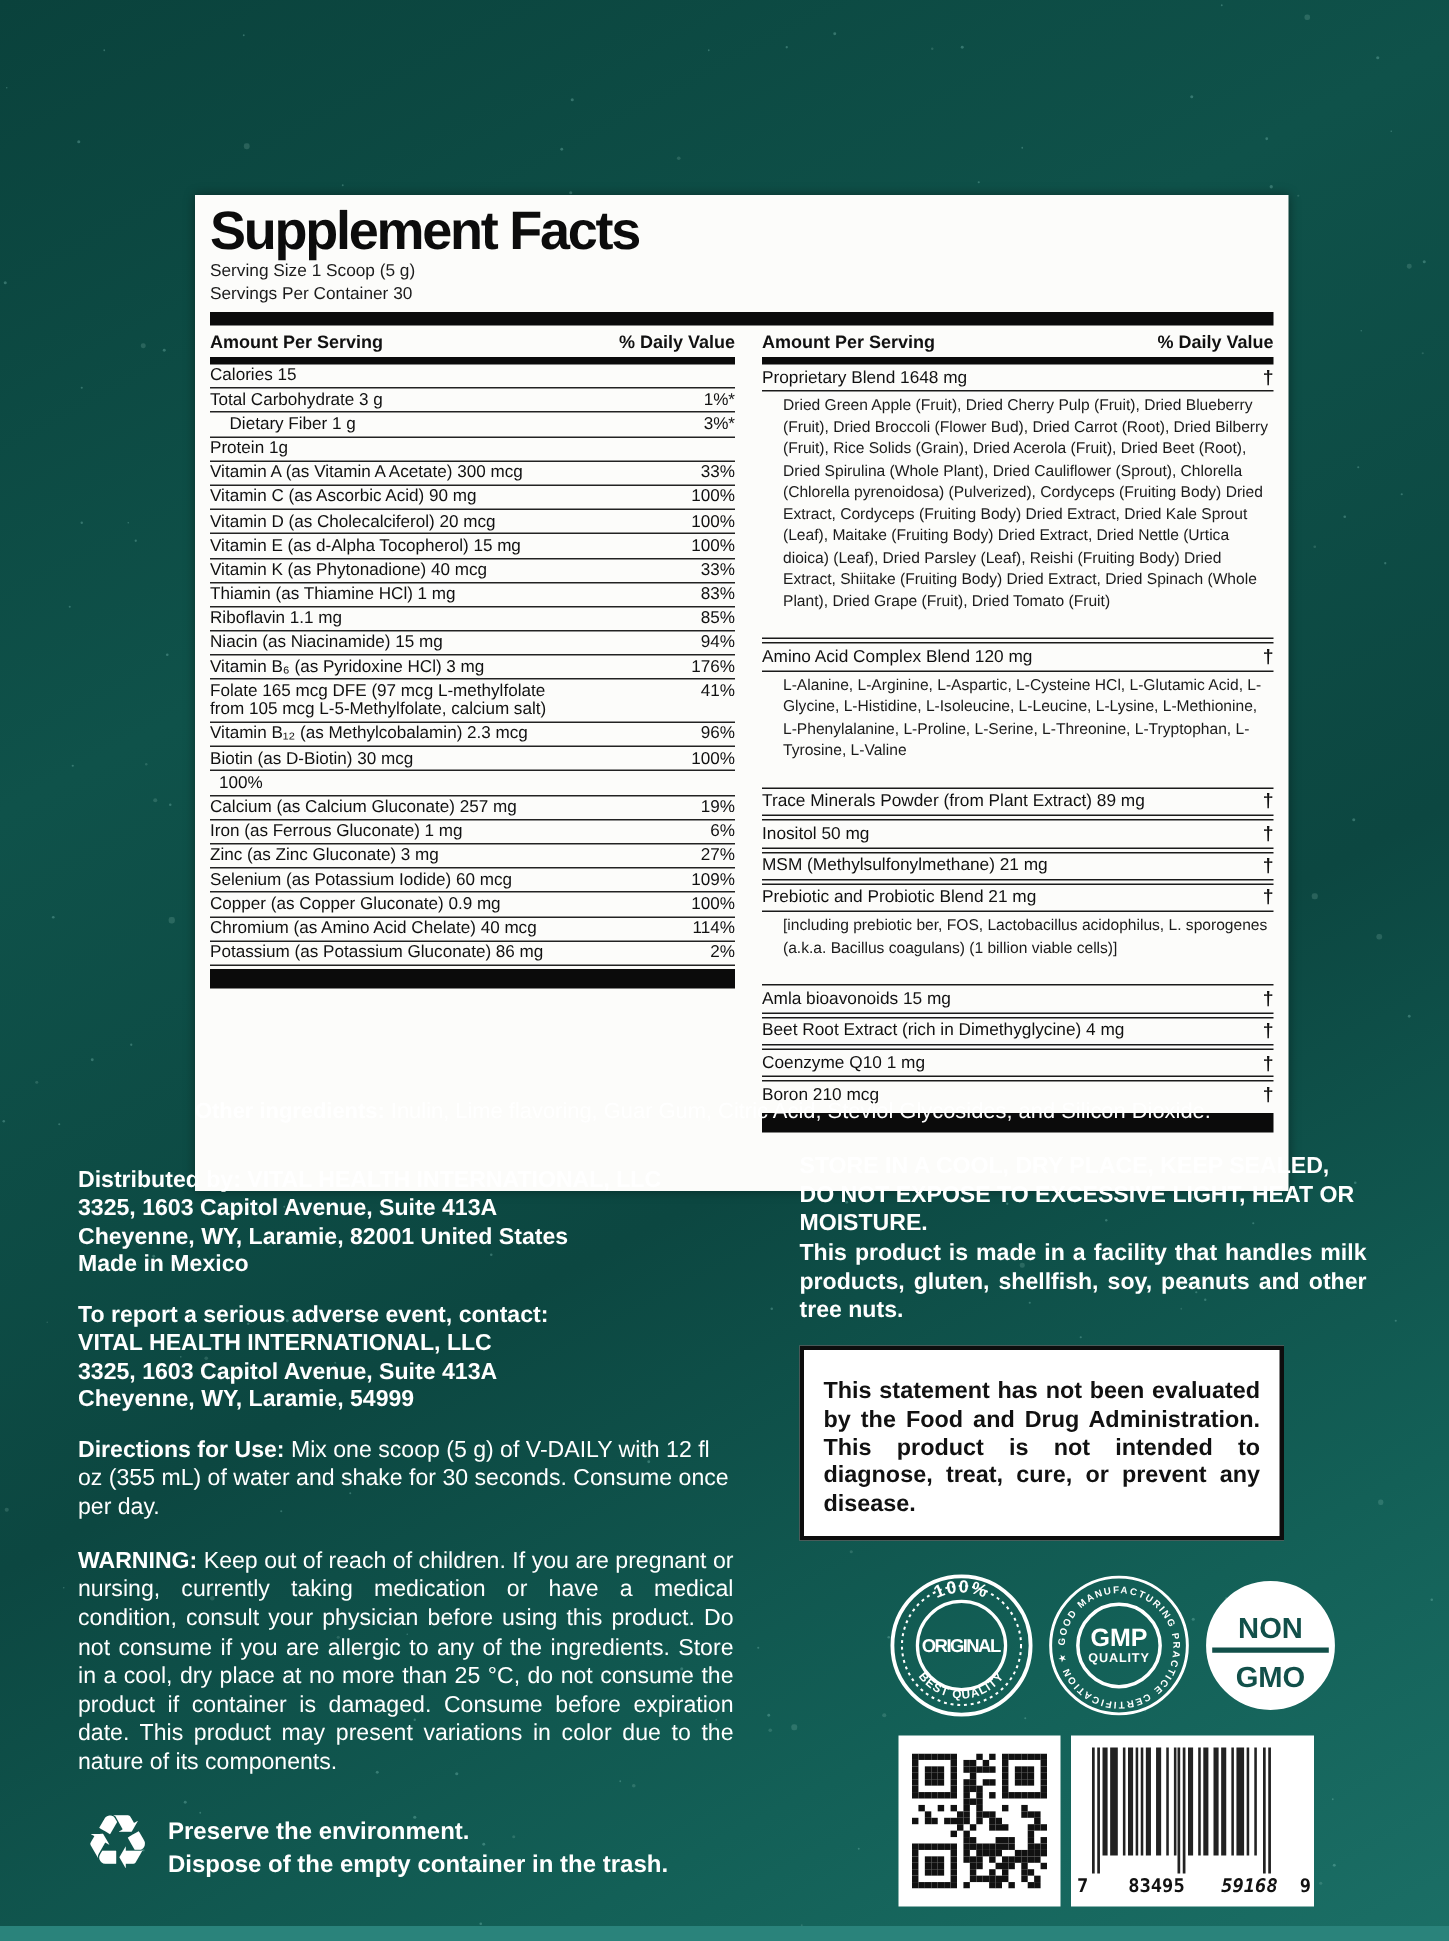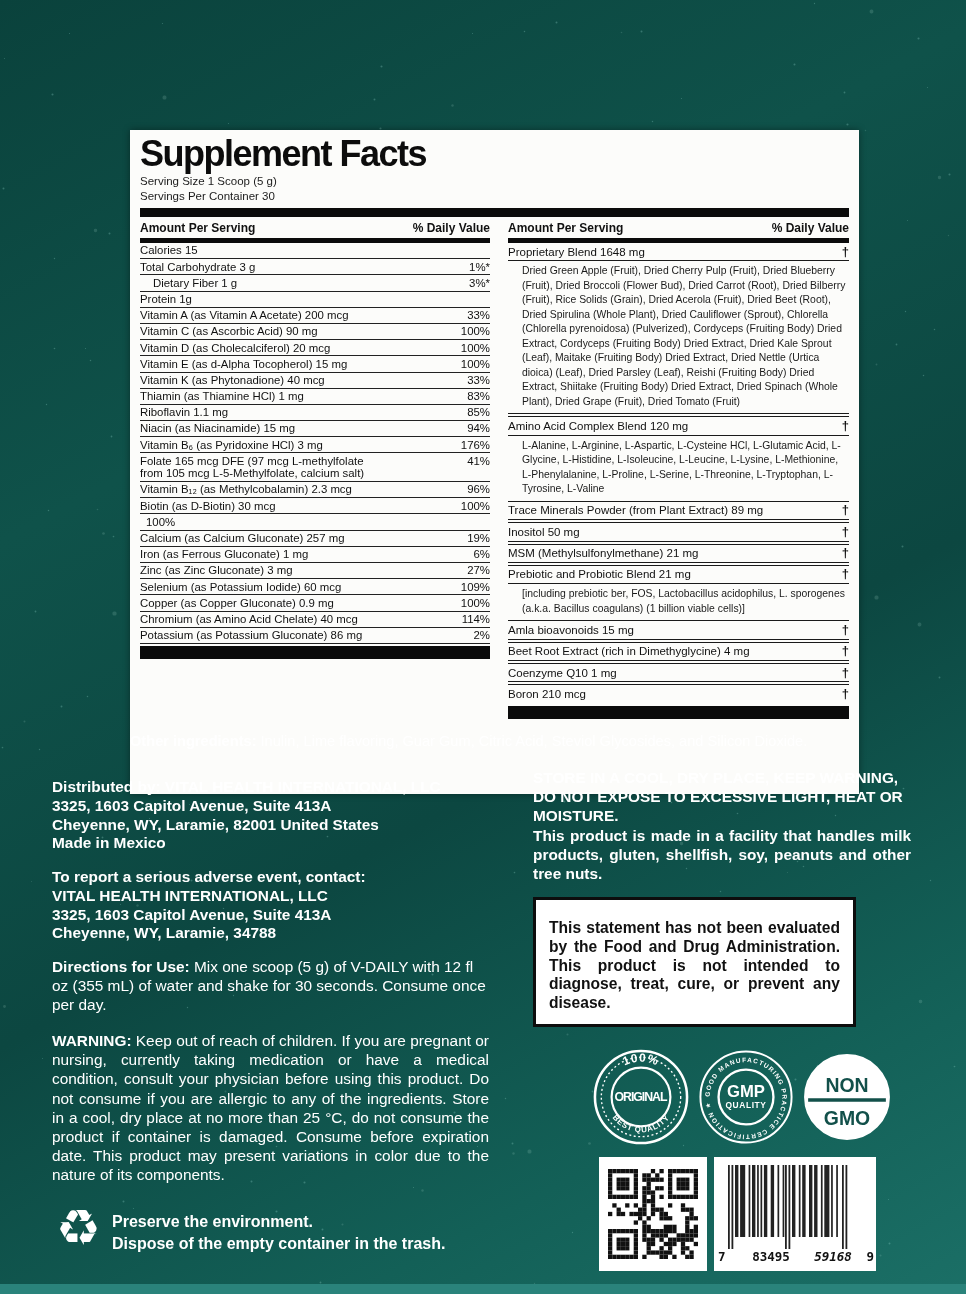--- a/index.html
+++ b/index.html
@@ -25,21 +25,21 @@
   .bar2{height:5px;background:#0b0b0b;}
   .lrow{display:flex;justify-content:space-between;align-items:flex-start;
         font-size:11.4px;line-height:12.4px;padding:1.4px 0;border-bottom:1.7px solid #222;}
   .lrow .lab{white-space:pre-line;}
   .lrow.indent .lab{padding-left:13px;}
   .lrow .val{flex:0 0 auto;padding-left:6px;}
   .endbar{height:13px;background:#0b0b0b;margin-top:2px;}
   .rmain{display:flex;justify-content:space-between;align-items:flex-start;
          font-size:11.5px;line-height:12.6px;padding:2.6px 0 2.2px;}
   .rmain .dag{font-size:13px;font-weight:700;padding-left:6px;}
-  .rsub{font-size:10.4px;line-height:14.5px;padding:3px 2px 4px 14px;color:#1b1b1b;}
+  .rsub{font-size:10.4px;line-height:14.5px;padding:3px 2px 16px 14px;color:#1b1b1b;}
   .r-single{border-bottom:1.6px solid #1a1a1a;}
   .r-double{border-bottom:4px double #1a1a1a;}
   .r-none{border-bottom:none;}
   .rbar{height:13px;background:#0b0b0b;margin:3px 0 5px;}
 
   
   .wtxt{position:absolute;color:#fff;}
   .oi{left:130px;top:732px;width:736px;font-size:14.6px;line-height:18px;}
   .oi .lead{font-weight:700;}
   .blk{font-size:15.4px;line-height:18.8px;font-weight:700;}
@@ -97,21 +97,21 @@
             </div>
             <div class="lrow indent">
               <span class="lab">Dietary Fiber 1 g</span>
               <span class="val">3%*</span>
             </div>
             <div class="lrow">
               <span class="lab">Protein 1g</span>
               <span class="val"></span>
             </div>
             <div class="lrow">
-              <span class="lab">Vitamin A (as Vitamin A Acetate)  200 mcg</span>
+              <span class="lab">Vitamin A (as Vitamin A Acetate)  300 mcg</span>
               <span class="val">33%</span>
             </div>
             <div class="lrow">
               <span class="lab">Vitamin C (as Ascorbic Acid)  90 mg</span>
               <span class="val">100%</span>
             </div>
             <div class="lrow">
               <span class="lab">Vitamin D (as Cholecalciferol)  20 mcg</span>
               <span class="val">100%</span>
             </div>
@@ -252,32 +252,32 @@
     <div><span>Distributed by:</span><span> VITAL HEALTH INTERNATIONAL, LLC</span></div>
     <div>3325, 1603 Capitol Avenue, Suite 413A</div>
     <div>Cheyenne, WY, Laramie, 82001 United States</div>
     <div>Made in Mexico</div>
   </div>
 
   <div class="wtxt blk adv">
     <div>To report a serious adverse event, contact:</div>
     <div>VITAL HEALTH INTERNATIONAL, LLC</div>
     <div>3325, 1603 Capitol Avenue, Suite 413A</div>
-    <div>Cheyenne, WY, Laramie, 34788</div>
+    <div>Cheyenne, WY, Laramie, 54999</div>
   </div>
 
   <div class="wtxt blk dir">
     <span>Directions for Use:</span><span class="body-reg"> Mix one scoop (5 g) of V-DAILY with 12 fl oz (355 mL) of water and shake for 30 seconds. Consume once per day.</span>
   </div>
 
   <div class="wtxt blk warn">
     <span>WARNING:</span><span class="body-reg"> Keep out of reach of children. If you are pregnant or nursing, currently taking medication or have a medical condition, consult your physician before using this product. Do not consume if you are allergic to any of the ingredients. Store in a cool, dry place at no more than 25 °C, do not consume the product if container is damaged. Consume before expiration date. This product may present variations in color due to the nature of its components.</span>
   </div>
 
-  <div class="wtxt blk storage">STORE IN A COOL, DRY PLACE, KEEP WARNING, DO NOT EXPOSE TO EXCESSIVE LIGHT, HEAT OR MOISTURE.</div>
+  <div class="wtxt blk storage">STORE IN A COOL, DRY PLACE, KEEP SEALED, DO NOT EXPOSE TO EXCESSIVE LIGHT, HEAT OR MOISTURE.</div>
   <div class="wtxt blk allergen">This product is made  in a facility  that handles milk products, gluten, shellfish, soy, peanuts and other tree nuts.</div>
 
   <div class="fda">
     <div class="t">This statement has not been evaluated by the Food and Drug Administration. This product is not intended to diagnose, treat, cure, or prevent any disease.</div>
   </div>
 
   <div class="badges">
     <svg width="98" height="98" viewBox="0 0 100 100">
       <circle cx="50" cy="50" r="47" fill="none" stroke="#fff" stroke-width="2.6"></circle>
       <circle cx="50" cy="50" r="40.5" fill="none" stroke="#fff" stroke-width="1.4" stroke-dasharray="2 2.6"></circle>

